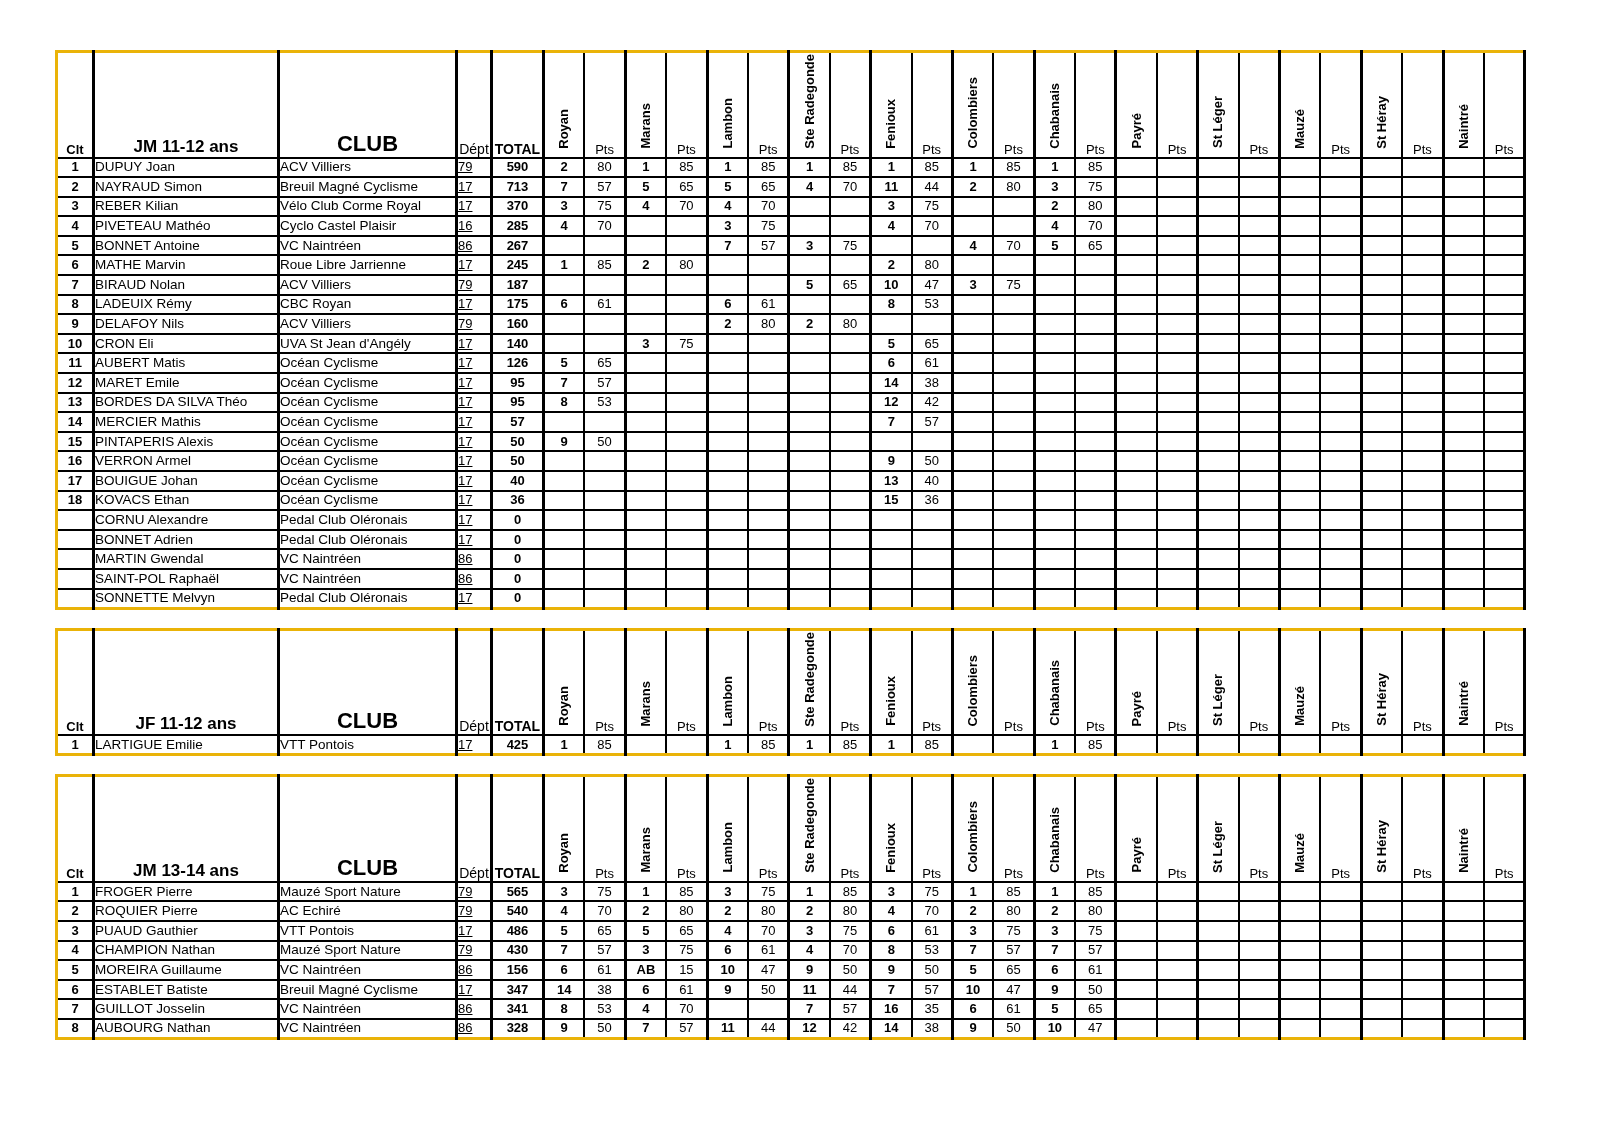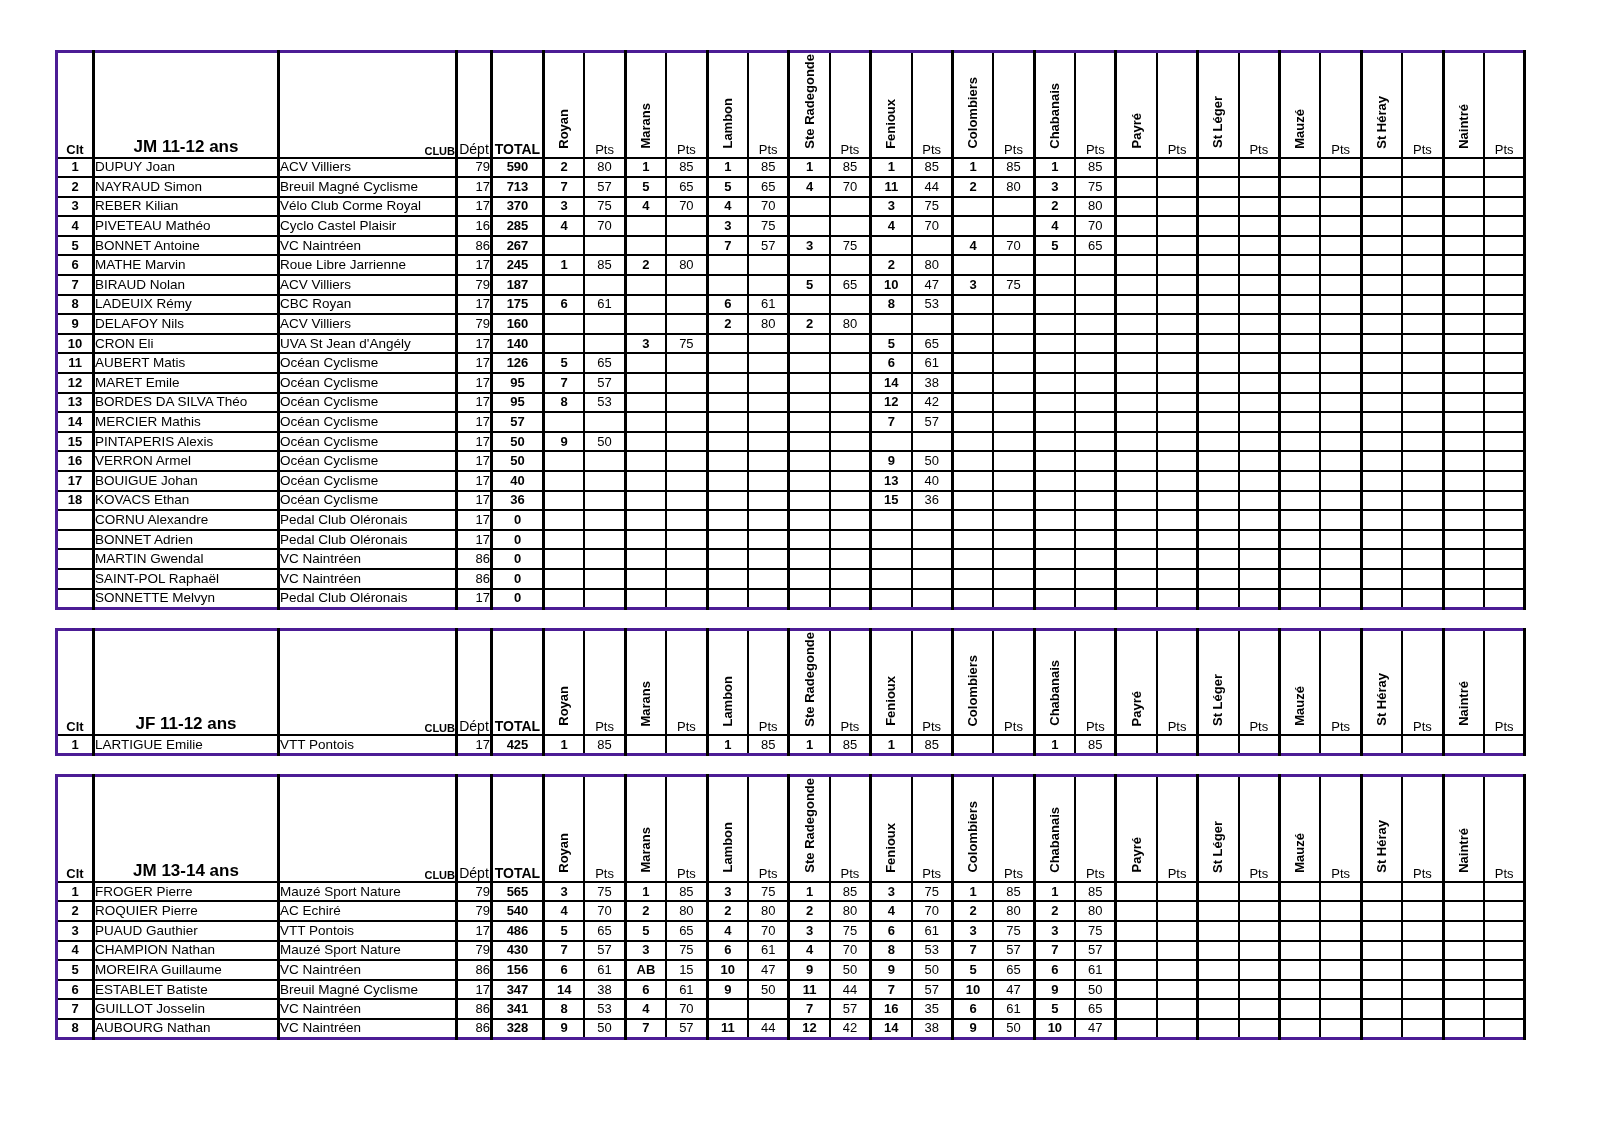--- a/index.html
+++ b/index.html
@@ -11,59 +11,59 @@
     font-family: "Liberation Sans", sans-serif;
     color: #000;
   }
   .page {
     padding: 50px 0 0 55px;
   }
   table.results {
     border-collapse: collapse;
     table-layout: fixed;
     margin: 0 0 18px 0;
-    border: 3px solid #4c1d95;
+    border: 3px solid #eab308;
   }
   table.results th, table.results td {
     border: 2px solid #000;
     padding: 0;
     overflow: hidden;
     white-space: nowrap;
     background: #fff;
     box-sizing: border-box;
   }
   
   .bR { border-right-width: 3px !important; }
 
   thead tr { height: 106px; }
   tbody tr { height: 19.6px; }
 
   th { vertical-align: bottom; font-weight: normal; }
   .h-clt   { font-size: 13px; font-weight: bold; text-align: center; padding-bottom: 3px; }
   .h-title { font-size: 17px; font-weight: bold; text-align: center; padding-bottom: 3px; }
-  .h-club  { font-size: 11px; font-weight: bold; text-align: right; padding-bottom: 3px; margin-left: 7px; }
+  .h-club  { font-size: 22px; font-weight: bold; text-align: center; padding-bottom: 3px; margin-left: 7px; }
   .h-dept  { font-size: 14px; text-align: center; padding-bottom: 3px; }
   .h-total { font-size: 14px; font-weight: bold; text-align: center; padding-bottom: 3px; }
   .h-venue { text-align: center; vertical-align: bottom; }
   .h-pts   { font-size: 13px; padding-bottom: 3px; }
   .vert {
     display: inline-block;
     writing-mode: vertical-rl;
     transform: rotate(180deg);
     font-size: 13px;
     font-weight: bold;
     line-height: 14px;
     margin-bottom: 4px;
     max-height: 100px;
   }
   td { font-size: 13px; line-height: 16px; }
   .c-clt   { font-weight: bold; text-align: center; }
   .c-name  { font-size: 13.5px; text-align: left; padding-left: 3px; }
   .c-club  { font-size: 13.5px; text-align: left; padding-left: 3px; }
-  .c-dept  { text-align: right; }
+  .c-dept  { text-align: left; text-decoration: underline; }
   .c-total { font-weight: bold; text-align: center; }
   .c-place { font-weight: bold; text-align: center; }
   .c-pts   { text-align: center; }
 </style>
 </head>
 <body>
 
 <div class="page">
   <table class="results">
       <colgroup>

